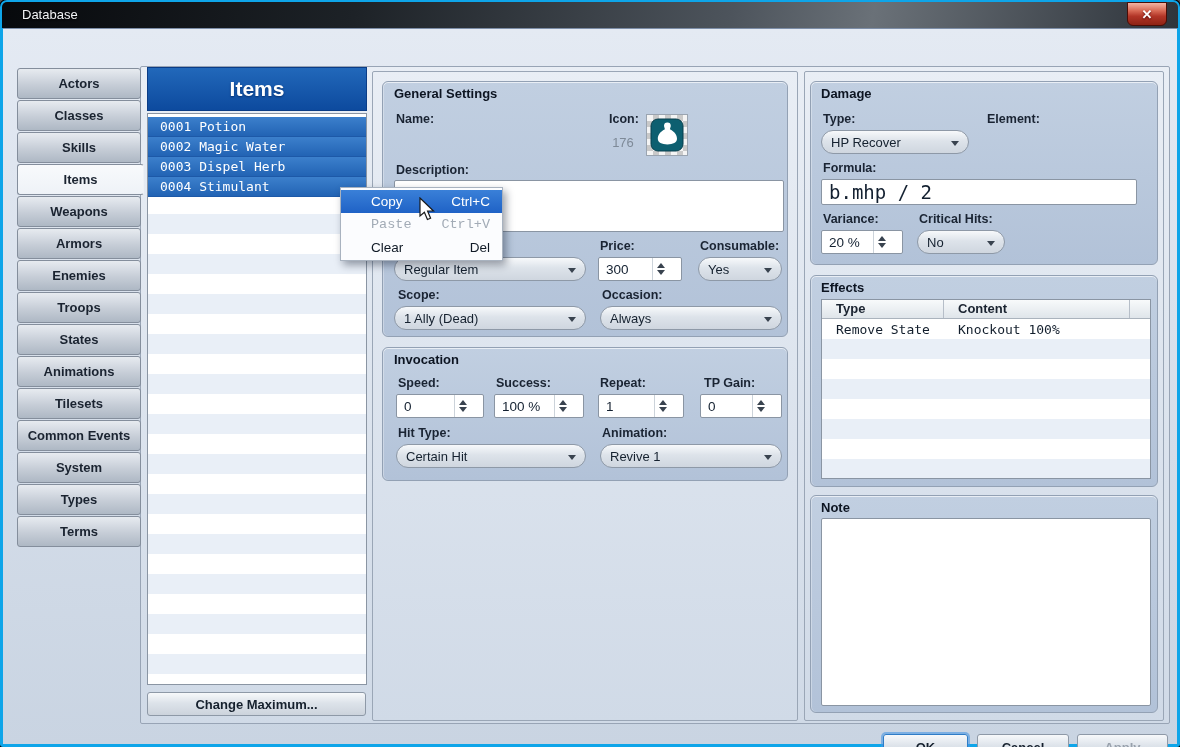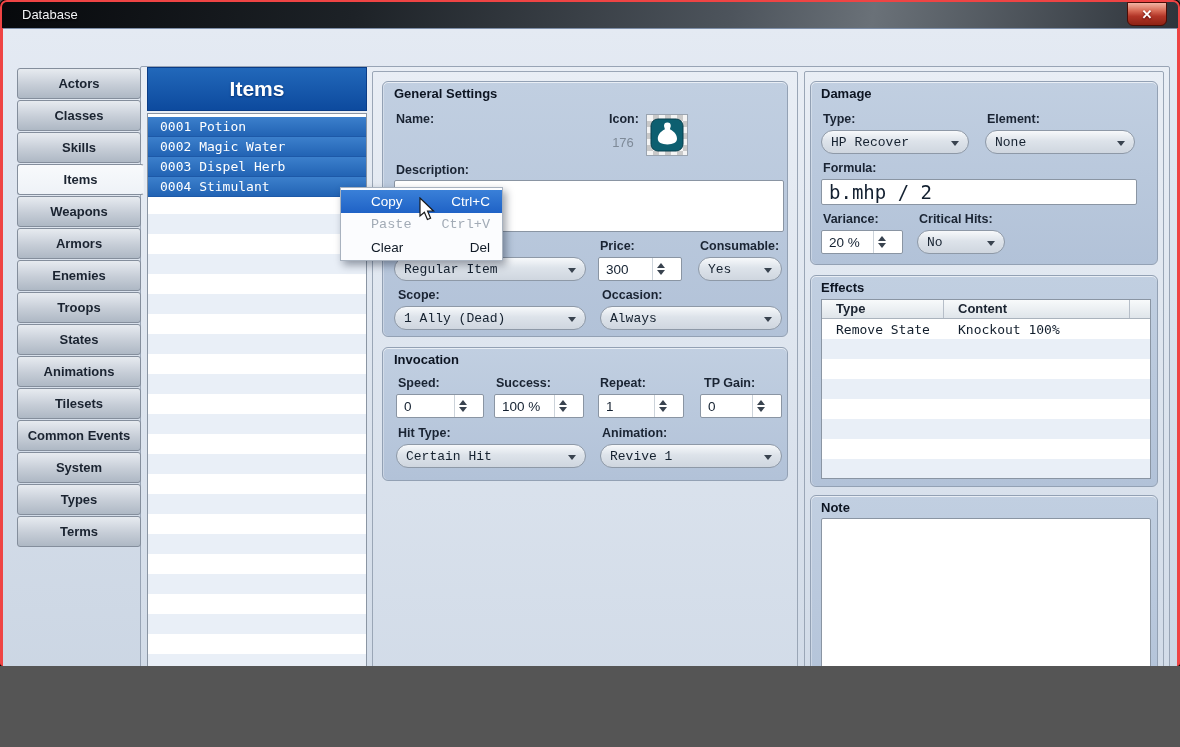--- a/index.html
+++ b/index.html
@@ -1,17 +1,17 @@
 <!DOCTYPE html>
 <html><head>
 <meta charset="utf-8">
 <style>
   html,body{margin:0;padding:0;background:#555;font-family:"Liberation Sans",sans-serif;}
   *{box-sizing:border-box;}
-  .window{position:relative;width:1180px;height:666px;background:#ef4444;border-radius:7px 7px 3px 3px;overflow:hidden;box-shadow:0 0 0 1px #000;}
+  .window{position:relative;width:1180px;height:747px;background:#0ea5e9;border-radius:7px 7px 3px 3px;overflow:hidden;box-shadow:0 0 0 1px #000;}
   .titlebar{position:absolute;left:2px;top:2px;width:1176px;height:26px;
     background:linear-gradient(100deg,#07090c 0%,#1d2227 30%,#4d545c 62%,#6a7178 74%,#2e343b 100%);
     border-radius:5px 5px 0 0;}
   .title-text{position:absolute;left:20px;top:5px;font-size:13px;color:#f2f4f6;text-shadow:0 1px 2px #000;}
   .close-btn{position:absolute;left:1127px;top:2px;width:40px;height:24px;
     background:linear-gradient(#f2b4a4,#d86a55 35%,#b23а27 60%,#9c2a1a);
     background:linear-gradient(#f2b4a4,#d86a55 35%,#b23527 60%,#8e2315);
     border:1px solid #4a0d06;border-radius:0 0 6px 6px;color:#fff;font-weight:bold;font-size:13px;
     display:flex;align-items:center;justify-content:center;text-shadow:0 1px 2px #500;cursor:pointer;}
   .client{position:absolute;left:3px;top:28px;width:1174px;height:716px;
@@ -37,21 +37,21 @@
   .btn.default{box-shadow:0 0 0 2px rgba(72,150,228,.6);border-color:#2f7cc6;}
   .btn.disabled{color:#98a1ac;cursor:default;}
   .group{border:1px solid #9aa6b6;border-radius:2px;}
   .panel{background:linear-gradient(#c1cfe1,#b2c2d8);border:1px solid #93a1b4;border-radius:6px;
     box-shadow:inset 0 1px 0 rgba(255,255,255,.65), inset 1px 0 0 rgba(255,255,255,.3);}
   .panel-title{font-size:13px;font-weight:bold;color:#0c1421;}
   .lbl{font-size:12.5px;font-weight:bold;color:#1a2433;white-space:nowrap;}
   .input{background:#fff;border:1px solid #8a95a3;border-radius:2px;color:#132030;
     font:14px "DejaVu Sans Mono",monospace;display:flex;align-items:center;padding:0 7px;}
   .dd{background:linear-gradient(#f7f9fb,#dde3ea 45%,#cfd6df);border:1px solid #8e99a7;border-radius:12px;
-    display:flex;align-items:center;padding:0 9px;font-size:13px;color:#15212f;cursor:pointer;font-family:Liberation Mono, monospace;}
+    display:flex;align-items:center;padding:0 9px;font-size:13px;color:#15212f;cursor:pointer;}
   .dd-arrow{margin-left:auto;width:0;height:0;border:4px solid transparent;border-top:5px solid #39434f;transform:translateY(3px);}
   .spin{background:#fff;border:1px solid #8a95a3;border-radius:2px;display:flex;align-items:center;
     padding:0 12px 0 7px;font-size:13.5px;color:#132030;}
   .spin-btns{margin-left:auto;align-self:stretch;display:flex;flex-direction:column;justify-content:space-evenly;
     align-items:center;width:17px;border-left:1px solid #ccd3da;cursor:pointer;}
   .tri-up{width:0;height:0;border:4px solid transparent;border-bottom:5px solid #39434f;margin-top:-2px;}
   .tri-dn{width:0;height:0;border:4px solid transparent;border-top:5px solid #39434f;margin-bottom:-2px;}
   .checker{background-image:linear-gradient(45deg,#c9c9c9 25%,transparent 25%,transparent 75%,#c9c9c9 75%),
     linear-gradient(45deg,#c9c9c9 25%,#f4f4f4 25%,#f4f4f4 75%,#c9c9c9 75%);
     background-size:12px 12px;background-position:0 0,6px 6px;border:1px solid #9aa4b0;}
@@ -246,24 +246,20 @@
     <div class="abs group" style="left:801px;top:42px;width:360px;height:650px"></div>
 
     <div class="abs panel" style="left:807px;top:52px;width:348px;height:184px"></div>
     <span class="abs panel-title" style="left:818px;top:57px">Damage</span>
     <span class="abs lbl" style="left:820px;top:83px">Type:</span>
     <div class="abs dd" style="left:818px;top:101px;width:148px;height:24px">
       <span>HP Recover</span>
       <span class="dd-arrow"></span>
     </div>
     <span class="abs lbl" style="left:984px;top:83px">Element:</span>
-    <div class="abs dd" style="left:982px;top:101px;width:150px;height:24px">
-      <span>None</span>
-      <span class="dd-arrow"></span>
-    </div>
     <span class="abs lbl" style="left:820px;top:132px">Formula:</span>
     <div class="abs input" style="left:818px;top:150px;width:316px;height:26px;font-size:19px">
       <span>b.mhp / 2</span>
     </div>
     <span class="abs lbl" style="left:820px;top:183px">Variance:</span>
     <div class="abs spin" style="left:818px;top:201px;width:82px;height:24px">
       <span>20 %</span>
       <span class="spin-btns">
           <span class="tri-up"></span>
           <span class="tri-dn"></span>

